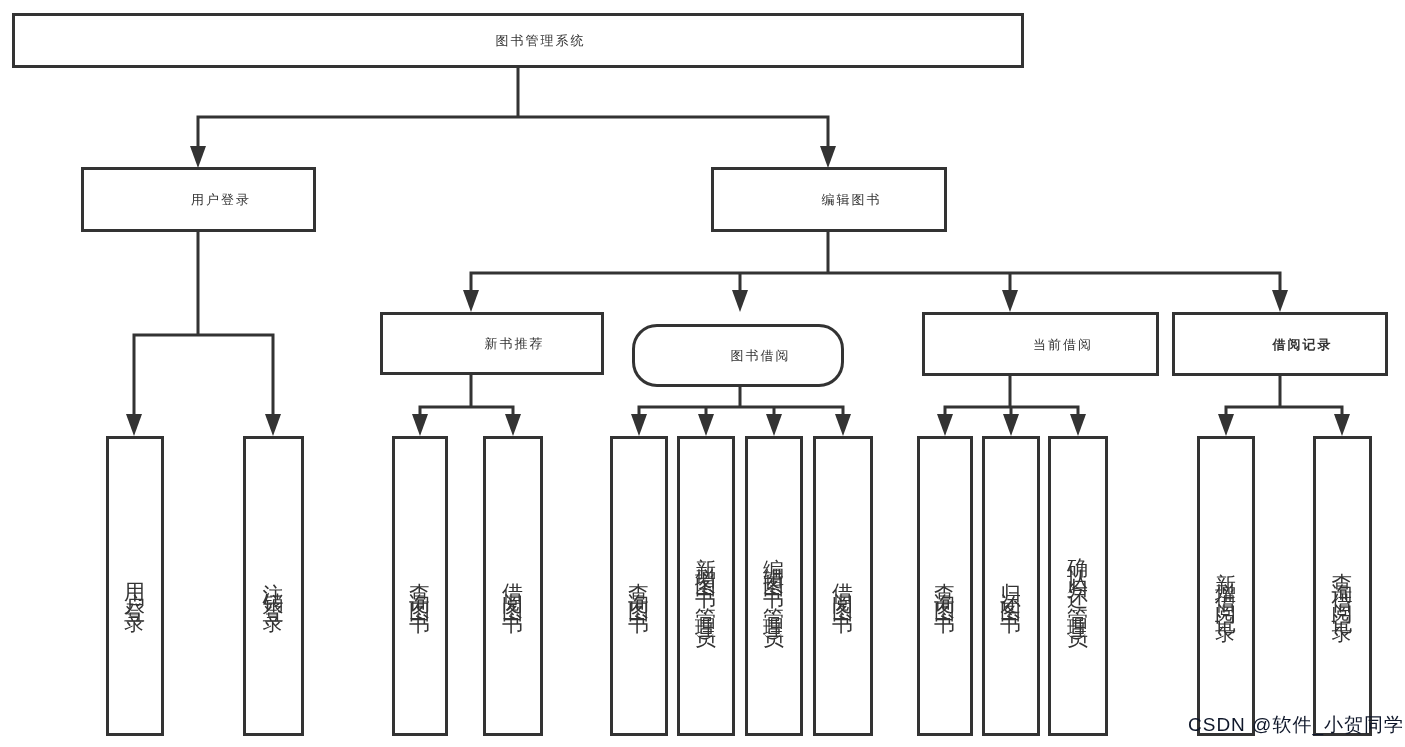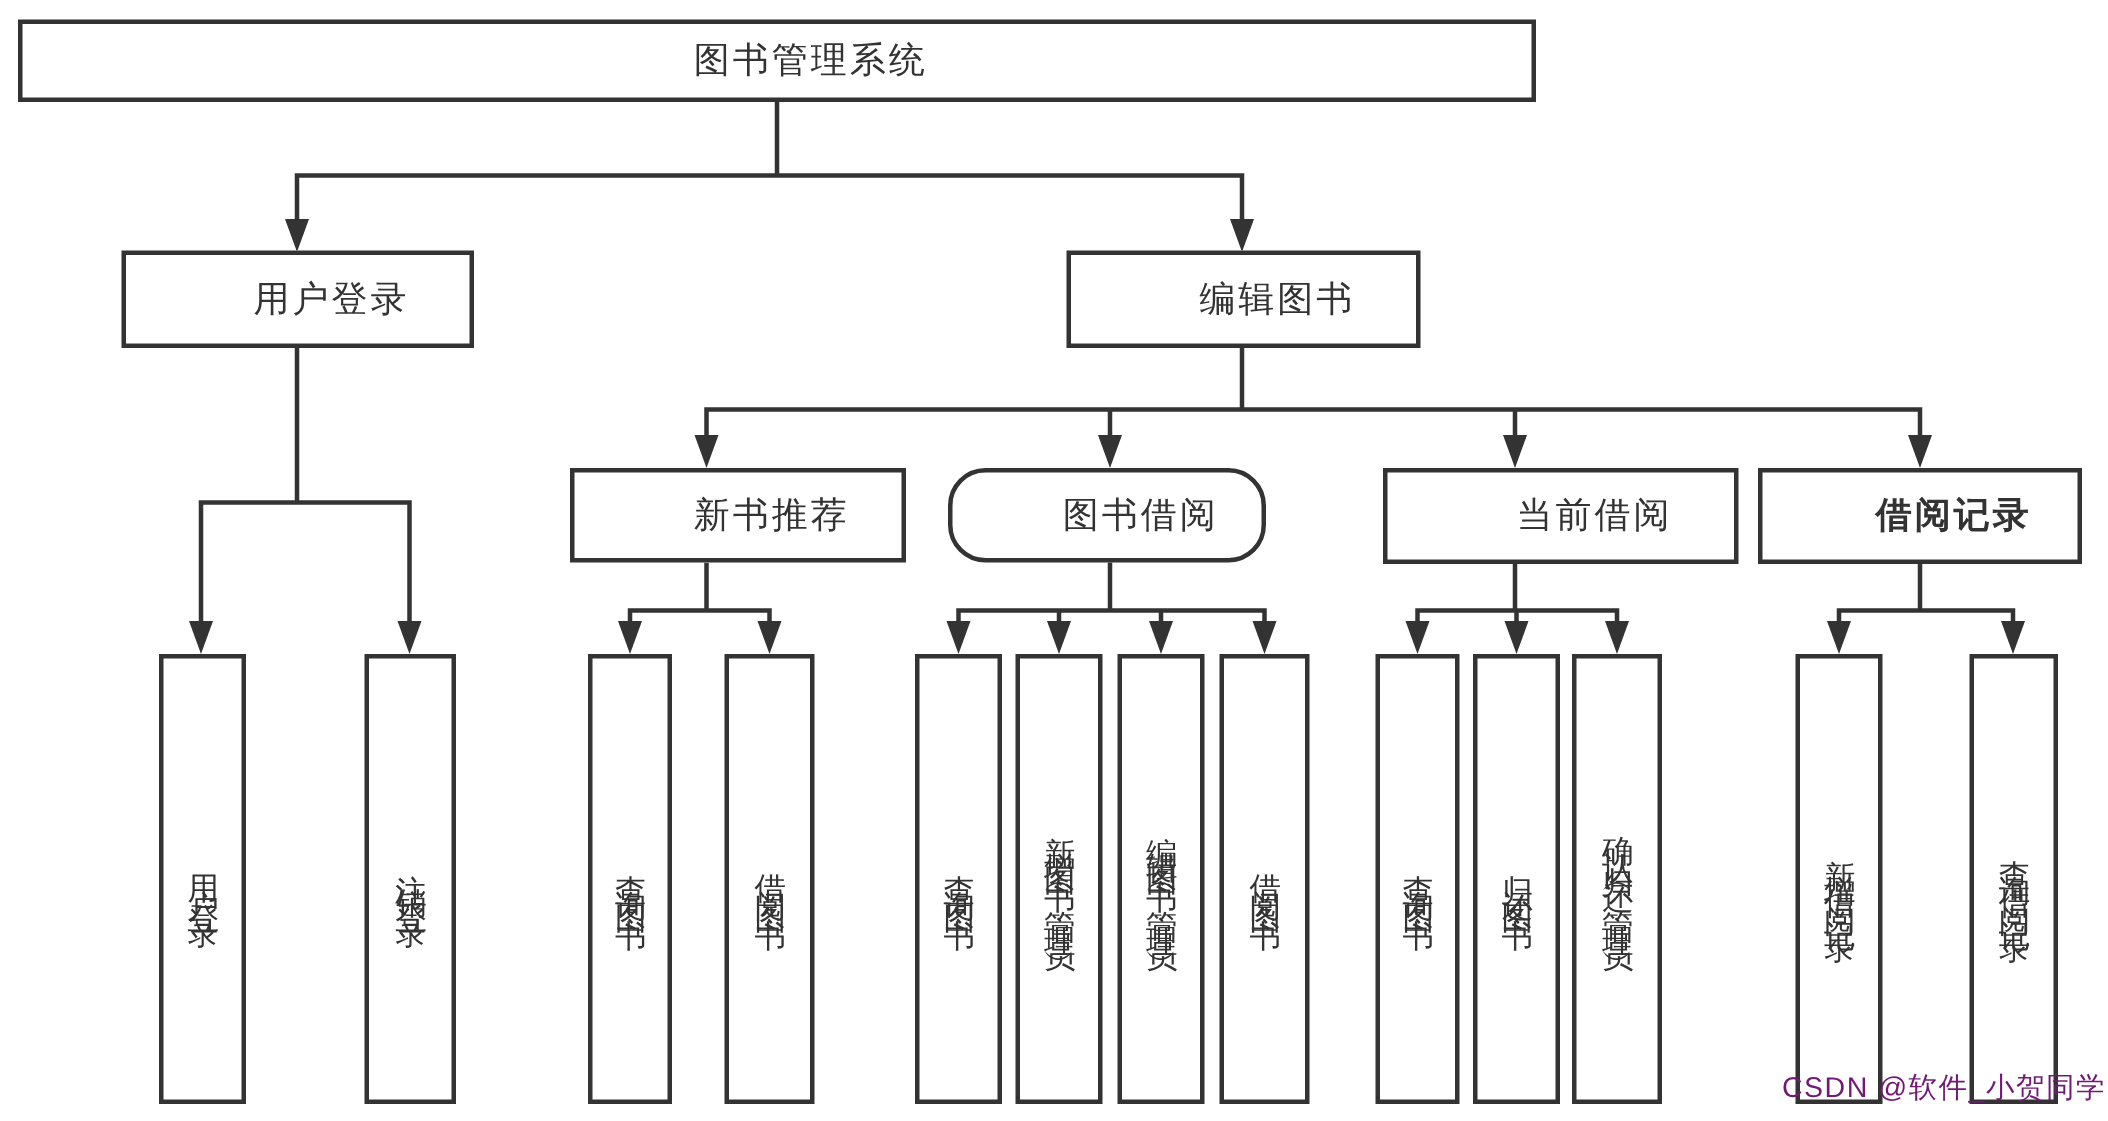--- a/index.html
+++ b/index.html
@@ -20,41 +20,41 @@
   svg.wires path.ah { fill: #333333; stroke: none; }
   .node {
     position: absolute;
     box-sizing: border-box;
     border: 3px solid #333333;
     background: #ffffff;
     display: flex;
     align-items: center;
     justify-content: center;
     color: #333333;
-    font-size: 24px;
+    font-size: 13px;
     letter-spacing: 2px;
     line-height: 1;
     text-align: center;
     padding-left: 45px;
   }
   .leaf {
     top: 436px;
     height: 300px;
     writing-mode: vertical-rl;
     text-orientation: mixed;
     font-size: 21px;
     letter-spacing: 10px;
     padding: 4px 0;
   }
   
   .n-root       { left: 12px;   top: 13px;  width: 1012px; height: 55px; }
   .n-user-login { left: 81px;   top: 167px; width: 235px;  height: 65px; }
   .n-book-mgmt  { left: 711px;  top: 167px; width: 236px;  height: 65px; }
   .n-new-book   { left: 380px;  top: 312px; width: 224px;  height: 63px; }
-  .n-book-borrow{ left: 632px;  top: 312px; width: 212px;  height: 63px; border-radius: 25px; }
+  .n-book-borrow{ left: 632px;  top: 324px; width: 212px;  height: 63px; border-radius: 25px; }
   .n-current    { left: 922px;  top: 312px; width: 237px;  height: 64px; }
   .n-records    { left: 1172px; top: 312px; width: 216px;  height: 64px; font-weight: bold; }
   
   .l-user-login { left: 106px;  width: 58px; }
   .l-logout     { left: 243px;  width: 61px; }
   .l-query1     { left: 392px;  width: 56px; }
   .l-borrow1    { left: 483px;  width: 60px; }
   .l-query2     { left: 610px;  width: 58px; }
   .l-add-book   { left: 677px;  width: 58px; }
   .l-edit-book  { left: 745px;  width: 58px; }
@@ -63,21 +63,21 @@
   .l-return     { left: 982px;  width: 58px; }
   .l-confirm    { left: 1048px; width: 60px; }
   .l-add-rec    { left: 1197px; width: 58px; }
   .l-query-rec  { left: 1313px; width: 59px; }
   .watermark {
     position: absolute;
     left: 1188px;
     top: 712px;
     z-index: 5;
     font-size: 19px;
-    color: #701a75;
+    color: #0f172a;
     letter-spacing: 1px;
     white-space: nowrap;
   }
 </style>
 </head>
 <body>
 
 <div class="canvas">
 
   <svg class="wires" viewBox="0 0 1405 747" xmlns="http://www.w3.org/2000/svg">

